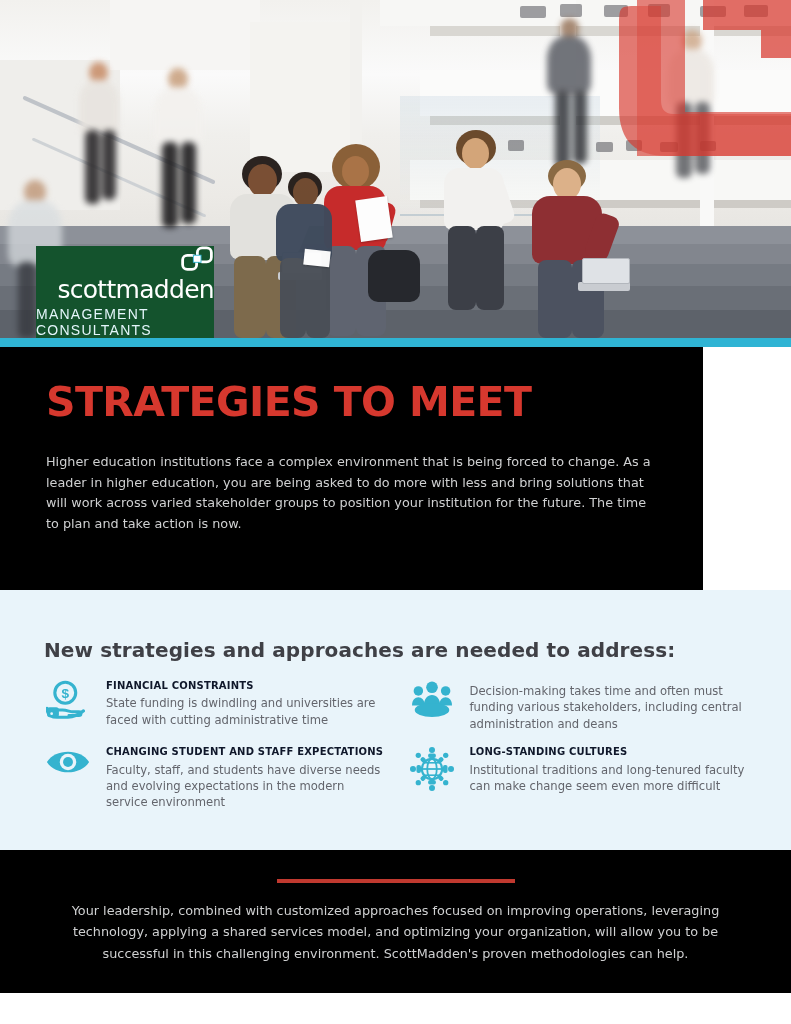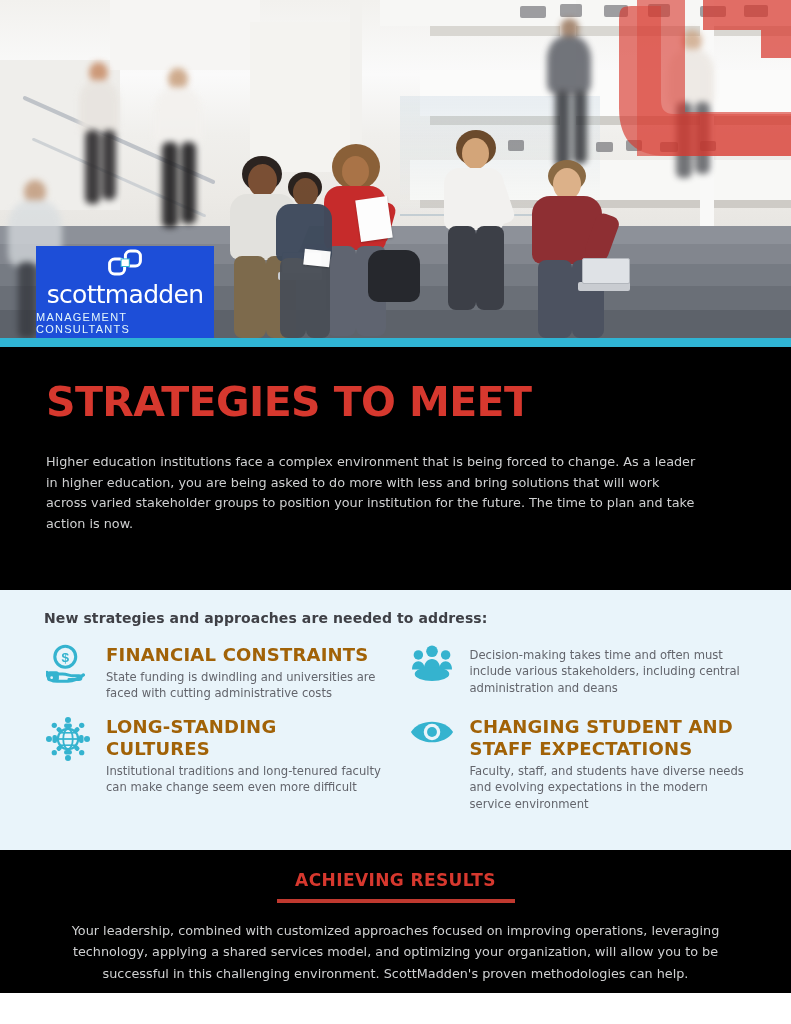--- a/index.html
+++ b/index.html
@@ -87,42 +87,42 @@
   
   .red-bracket {
     position:absolute; right:0; top:-4px; width:176px; height:186px;
     opacity:.82; pointer-events:none;
   }
 
   
   .logo-box {
     position:absolute; left:36px; top:246px;
     width:178px; height:92px;
-    background:#1d4ed8;
+    background:#14532d;
     display:flex; flex-direction:column;
-    align-items:center; justify-content:center;
+    align-items:flex-end; justify-content:center;
     z-index:6;
   }
   .logo-mark { width:34px; height:30px; margin-bottom:3px; }
   .logo-word {
     color:#ffffff; font-size:25px; letter-spacing:-0.7px;
     font-weight:400; line-height:1;
     font-family:"DejaVu Sans", sans-serif;
   }
   .logo-tag {
-    color:#e4f6fb; font-size:11px; letter-spacing:1.25px;
+    color:#e4f6fb; font-size:14px; letter-spacing:1.25px;
     margin-top:4px; font-weight:400;
   }
 
   
   .cyan-bar { width:791px; height:9px; background:#2fb4d4; }
 
   
   .headline-section {
-    background:#000000; width:791px; height:243px;
+    background:#000000; width:703px; height:243px;
     padding:34px 46px 0 46px;
   }
   .headline {
     color:#d6382e;
     font-family:"DejaVu Sans", sans-serif;
     font-weight:bold;
     font-size:41px;
     line-height:1.07;
     letter-spacing:-0.6px;
     text-transform:uppercase;
@@ -136,40 +136,41 @@
     max-width:650px;
     font-family:"DejaVu Sans", sans-serif;
   }
 
   
   .features-section {
     background:#e9f4fa; width:791px; height:260px;
     padding:20px 44px 0 44px;
   }
   .features-title {
-    color:#3f4046; font-size:14px; font-weight:bold;
+    color:#3f4046; font-size:20px; font-weight:bold;
     font-family:"DejaVu Sans", sans-serif;
     letter-spacing:.1px;
     margin-bottom:16px;
+    margin-top:28px;
   }
   .features-grid {
     display:grid;
     grid-template-columns:1fr 1fr;
     column-gap:24px;
     row-gap:12px;
   }
   .feature { display:flex; gap:14px; align-items:flex-start; }
   .feature-icon {
     width:48px; min-width:48px; height:46px;
     display:flex; align-items:flex-start; justify-content:center;
     padding-top:2px;
   }
   .feature-text { padding-top:2px; }
   .feature-title {
-    color:#a16207; font-weight:bold; font-size:18px;
+    color:#0f172a; font-weight:bold; font-size:10px;
     line-height:1.22; letter-spacing:.2px;
     text-transform:uppercase;
     font-family:"DejaVu Sans", sans-serif;
   }
   .feature-desc {
     color:#63656c; font-size:11.6px; line-height:1.42;
     margin-top:3px;
     font-family:"DejaVu Sans", sans-serif;
   }
 
@@ -366,38 +367,52 @@
           <circle cx="21" cy="14" r="11.5" fill="none" stroke="#35b3cf" stroke-width="3.4"></circle>
           <text x="21" y="20" font-size="15" font-weight="bold" fill="#35b3cf" text-anchor="middle" font-family="'Liberation Sans',sans-serif">$</text>
           <path d="M2 33 h16 c5 0 8 2 11 2 h7 c3 0 3 4 0 4 h-11" fill="none" stroke="#35b3cf" stroke-width="3.2" stroke-linecap="round"></path>
           <path d="M1 31 c0 7 4 10 11 10 h12 c7 0 11-3 17-7" fill="none" stroke="#35b3cf" stroke-width="3.4" stroke-linecap="round"></path>
           <rect x="1" y="30" width="13" height="11" rx="3" fill="#35b3cf"></rect>
           <circle cx="6" cy="37" r="1.5" fill="#e9f4fa"></circle>
         </svg>
       </div>
       <div class="feature-text">
         <div class="feature-title">FINANCIAL CONSTRAINTS</div>
-        <div class="feature-desc">State funding is dwindling and universities are faced with cutting administrative costs</div>
+        <div class="feature-desc">State funding is dwindling and universities are faced with cutting administrative time</div>
       </div>
     </div>
 
     <div class="feature">
       <div class="feature-icon">
         <svg viewBox="0 0 48 44" width="44" height="40">
           <circle cx="9" cy="12" r="5.2" fill="#35b3cf"></circle>
           <path d="M2 28 c0-6 3.4-9 7-9 s7 3 7 9 z" fill="#35b3cf"></path>
           <circle cx="39" cy="12" r="5.2" fill="#35b3cf"></circle>
           <path d="M32 28 c0-6 3.4-9 7-9 s7 3 7 9 z" fill="#35b3cf"></path>
           <circle cx="24" cy="8" r="6.4" fill="#35b3cf"></circle>
           <path d="M15 28 c0-7.5 4.2-11.5 9-11.5 s9 4 9 11.5 z" fill="#35b3cf"></path>
           <ellipse cx="24" cy="33" rx="19" ry="7.6" fill="#35b3cf"></ellipse>
         </svg>
       </div>
       <div class="feature-text">
-        <div class="feature-desc">Decision-making takes time and often must include various stakeholders, including central administration and deans</div>
+        <div class="feature-desc">Decision-making takes time and often must funding various stakeholders, including central administration and deans</div>
+      </div>
+    </div>
+
+    <div class="feature">
+      <div class="feature-icon">
+        <svg viewBox="0 0 48 34" width="44" height="32">
+          <path d="M1 17 C10 2 38 2 47 17 C38 32 10 32 1 17 Z" fill="#35b3cf"></path>
+          <circle cx="24" cy="17" r="9" fill="#e9f4fa"></circle>
+          <circle cx="24" cy="17" r="5.4" fill="#35b3cf"></circle>
+        </svg>
+      </div>
+      <div class="feature-text">
+        <div class="feature-title">CHANGING STUDENT AND STAFF EXPECTATIONS</div>
+        <div class="feature-desc">Faculty, staff, and students have diverse needs and evolving expectations in the modern service environment</div>
       </div>
     </div>
 
     <div class="feature">
       <div class="feature-icon">
         <svg viewBox="0 0 52 52" width="46" height="46">
           <circle cx="26" cy="26" r="11.5" fill="none" stroke="#35b3cf" stroke-width="2.4"></circle>
           <ellipse cx="26" cy="26" rx="5.4" ry="11.5" fill="none" stroke="#35b3cf" stroke-width="2"></ellipse>
           <line x1="14.5" y1="26" x2="37.5" y2="26" stroke="#35b3cf" stroke-width="2"></line>
           <line x1="17" y1="19" x2="35" y2="19" stroke="#35b3cf" stroke-width="1.8"></line>
@@ -421,36 +436,21 @@
               <rect x="33" y="34" width="6" height="5" rx="2" transform="rotate(45 36 36.5)"></rect>
           </g>
         </svg>
       </div>
       <div class="feature-text">
         <div class="feature-title">LONG-STANDING CULTURES</div>
         <div class="feature-desc">Institutional traditions and long-tenured faculty can make change seem even more difficult</div>
       </div>
     </div>
 
-    <div class="feature">
-      <div class="feature-icon">
-        <svg viewBox="0 0 48 34" width="44" height="32">
-          <path d="M1 17 C10 2 38 2 47 17 C38 32 10 32 1 17 Z" fill="#35b3cf"></path>
-          <circle cx="24" cy="17" r="9" fill="#e9f4fa"></circle>
-          <circle cx="24" cy="17" r="5.4" fill="#35b3cf"></circle>
-        </svg>
-      </div>
-      <div class="feature-text">
-        <div class="feature-title">CHANGING STUDENT AND STAFF EXPECTATIONS</div>
-        <div class="feature-desc">Faculty, staff, and students have diverse needs and evolving expectations in the modern service environment</div>
-      </div>
-    </div>
-
   </div>
 </div>
 
 <div class="results-section">
-  <div class="results-title">ACHIEVING RESULTS</div>
   <div class="results-rule"></div>
   <p class="results-body">Your leadership, combined with customized approaches focused on improving operations, leveraging technology, applying a shared services model, and optimizing your organization, will allow you to be successful in this challenging environment. ScottMadden's proven methodologies can help.</p>
 </div>
 
 <div class="page-footer"></div>
 
 </body></html>

